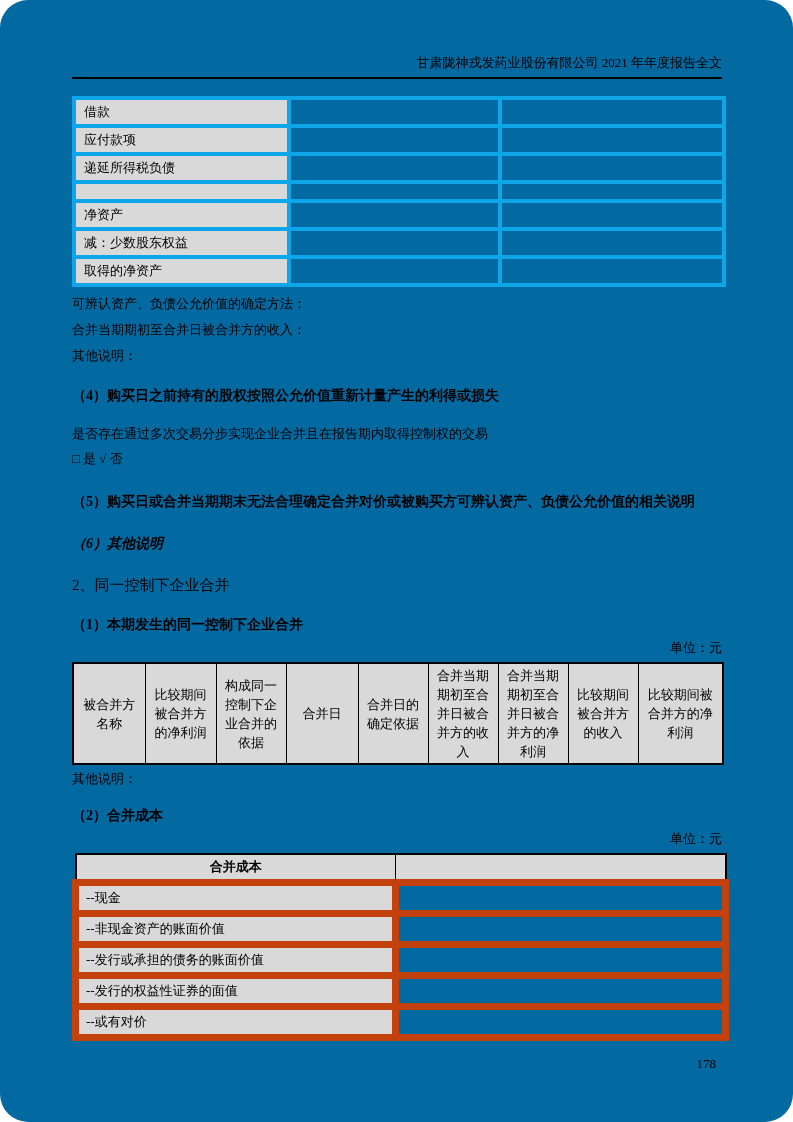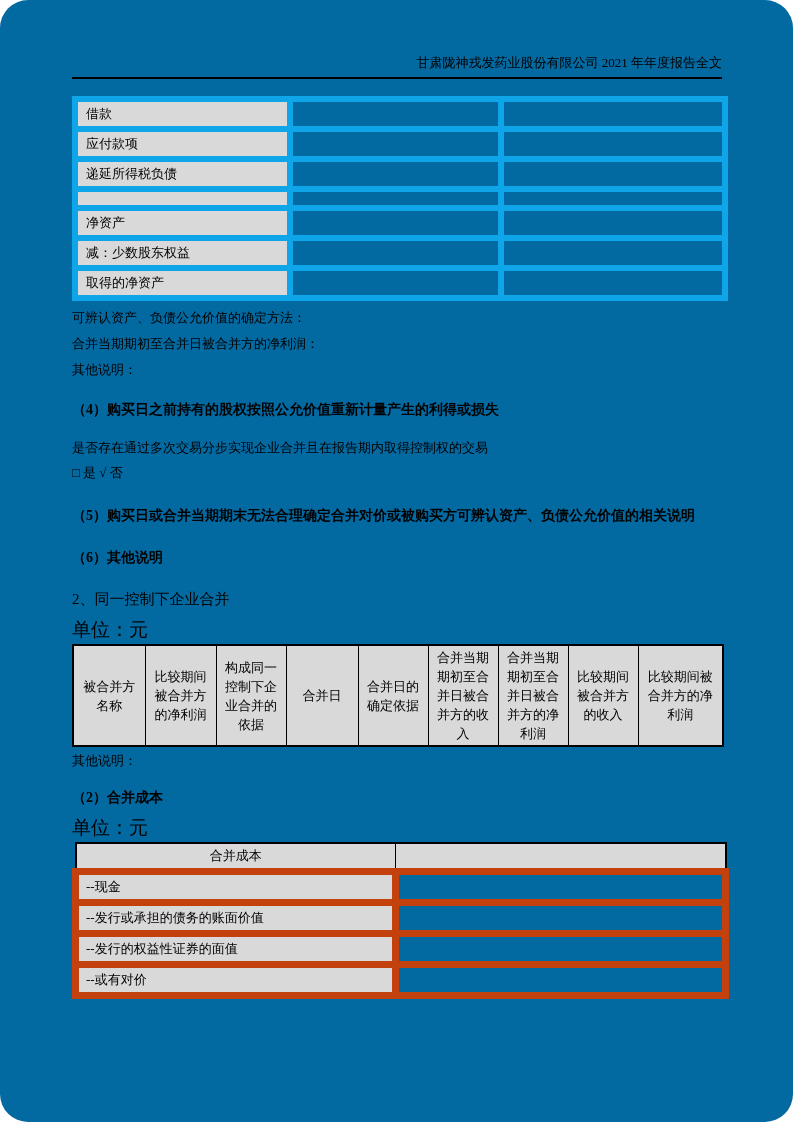--- a/index.html
+++ b/index.html
@@ -12,47 +12,47 @@
     border-radius: 28px;
   }
   .doc-header {
     padding-top: 54px; padding-bottom: 5px;
     border-bottom: 2px solid #000;
     text-align: right; font-size: 13px; line-height: 18px;
   }
   table { border-collapse: collapse; width: 100%; table-layout: fixed; }
   .t1 { margin-top: 17px; border: 2px solid #000; }
   .t1 td {
-    border: 6px solid #0ea5e9; font-size: 13px; padding: 3px 8px;
+    border: 4px solid #0ea5e9; font-size: 13px; padding: 3px 8px;
     height: 19px; vertical-align: middle; overflow: hidden;
   }
   .t1 td.lbl { background: #d9d9d9; }
   .t1 tr.thick td { border-bottom-width: 2px; }
 
   .body { margin: 0; font-size: 13px; line-height: 26px; }
   .body-group { margin-top: 4px; }
   .hd { font-size: 14px; font-weight: bold; margin: 0; line-height: 20px; }
   .hd4 { margin-top: 17px; }
   .q  { margin-top: 16px; line-height: 24px; }
   .hd5 { margin-top: 20px; }
-  .hd6 { margin-top: 22px; }
+  .hd6 { margin-top: 22px; font-style: italic; }
   .hd2 { font-size: 15px; font-weight: normal; margin: 20px 0 0; line-height: 22px; }
   .hd21 { margin-top: 19px; }
-  .unit { margin-top: 11px; font-size: 19px; line-height: 18px; }
+  .unit { margin-top: 4px; text-align: right; font-size: 13px; line-height: 18px; }
   .t2 { margin-top: 5px; border: 2px solid #000; }
   .t2 th {
     border: 1px solid #000; background: #d9d9d9; font-weight: normal;
     font-size: 13px; text-align: center; vertical-align: middle;
     height: 91px; padding: 2px 4px; line-height: 19px; overflow: hidden;
   }
   .after-t2 { margin-top: 1px; }
   .hd22 { margin-top: 14px; font-family: Liberation Serif, serif; }
   .t3 { margin-top: 5px; border: 2px solid #000; }
   .t3 th {
-    border: 1px solid #000; background: #d9d9d9; font-weight: normal;
+    border: 1px solid #000; background: #d9d9d9; font-weight: bold;
     font-size: 13px; text-align: center; height: 22px; padding: 3px 7px;
     vertical-align: middle;
   }
   .t3 td {
     border: 7px solid #c2410c; font-size: 13px; height: 20px; padding: 3px 7px;
     vertical-align: middle; overflow: hidden;
   }
   .t3 td.lbl { background: #d9d9d9; text-align: left; }
   .pageno { margin-top: 15px; text-align: right; font-size: 13px; padding-right: 6px; }
 </style>
@@ -105,35 +105,36 @@
       <tr>
         <td class="lbl">取得的净资产</td>
         <td></td>
         <td></td>
       </tr>
     </tbody>
   </table>
 
   <div class="body-group">
     <p class="body">可辨认资产、负债公允价值的确定方法：</p>
-    <p class="body">合并当期期初至合并日被合并方的净利润：</p>
+    <p class="body">合并当期期初至合并日被合并方的收入：</p>
     <p class="body">其他说明：</p>
   </div>
 
   <h3 class="hd hd4">（4）购买日之前持有的股权按照公允价值重新计量产生的利得或损失</h3>
 
   <p class="body q">是否存在通过多次交易分步实现企业合并且在报告期内取得控制权的交易</p>
   <p class="body">□ 是 √ 否</p>
 
   <h3 class="hd hd5">（5）购买日或合并当期期末无法合理确定合并对价或被购买方可辨认资产、负债公允价值的相关说明</h3>
 
   <h3 class="hd hd6">（6）其他说明</h3>
 
   <h2 class="hd2">2、同一控制下企业合并</h2>
 
+  <h3 class="hd hd21">（1）本期发生的同一控制下企业合并</h3>
 
   <div class="unit">单位：元</div>
 
   <table class="t2">
     <colgroup>
       <col style="width:72px">
         <col style="width:71px">
         <col style="width:70px">
       <col style="width:72px">
         <col style="width:70px">
@@ -171,28 +172,33 @@
     <tbody>
       <tr>
         <th>合并成本</th>
         <th></th>
       </tr>
       <tr>
         <td class="lbl">--现金</td>
         <td></td>
       </tr>
       <tr>
+        <td class="lbl">--非现金资产的账面价值</td>
+        <td></td>
+      </tr>
+      <tr>
         <td class="lbl">--发行或承担的债务的账面价值</td>
         <td></td>
       </tr>
       <tr>
         <td class="lbl">--发行的权益性证券的面值</td>
         <td></td>
       </tr>
       <tr>
         <td class="lbl">--或有对价</td>
         <td></td>
       </tr>
     </tbody>
   </table>
 
+  <div class="pageno">178</div>
 
 </div>
 
 </body></html>

